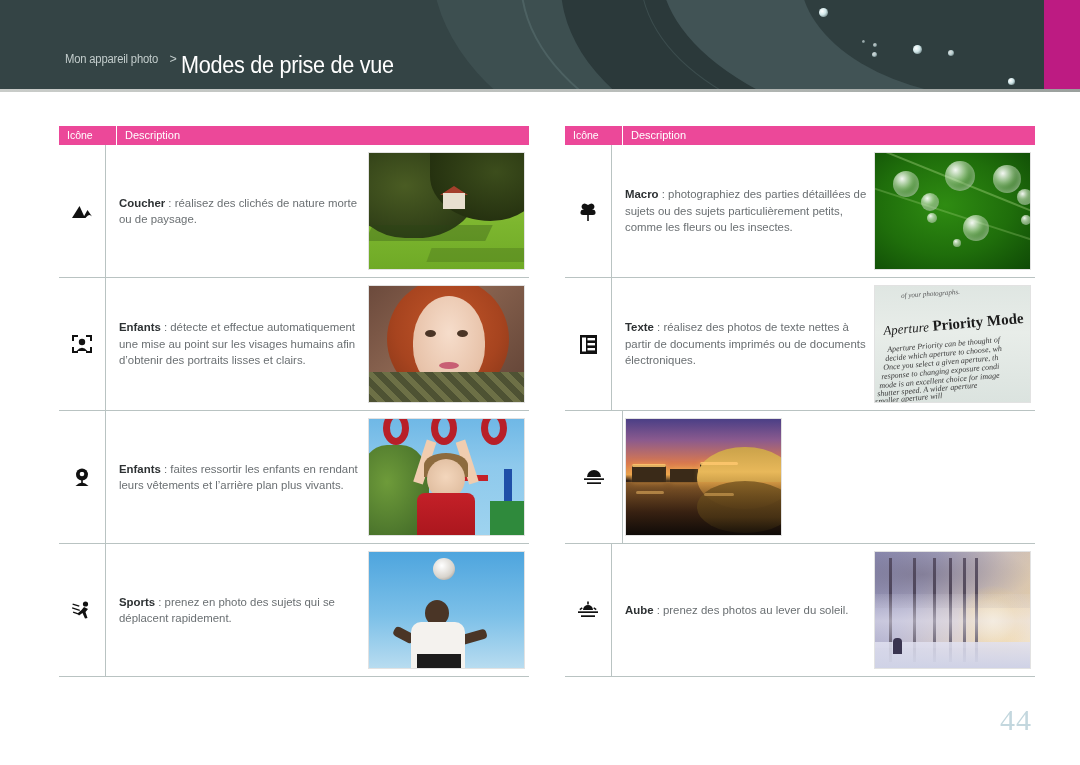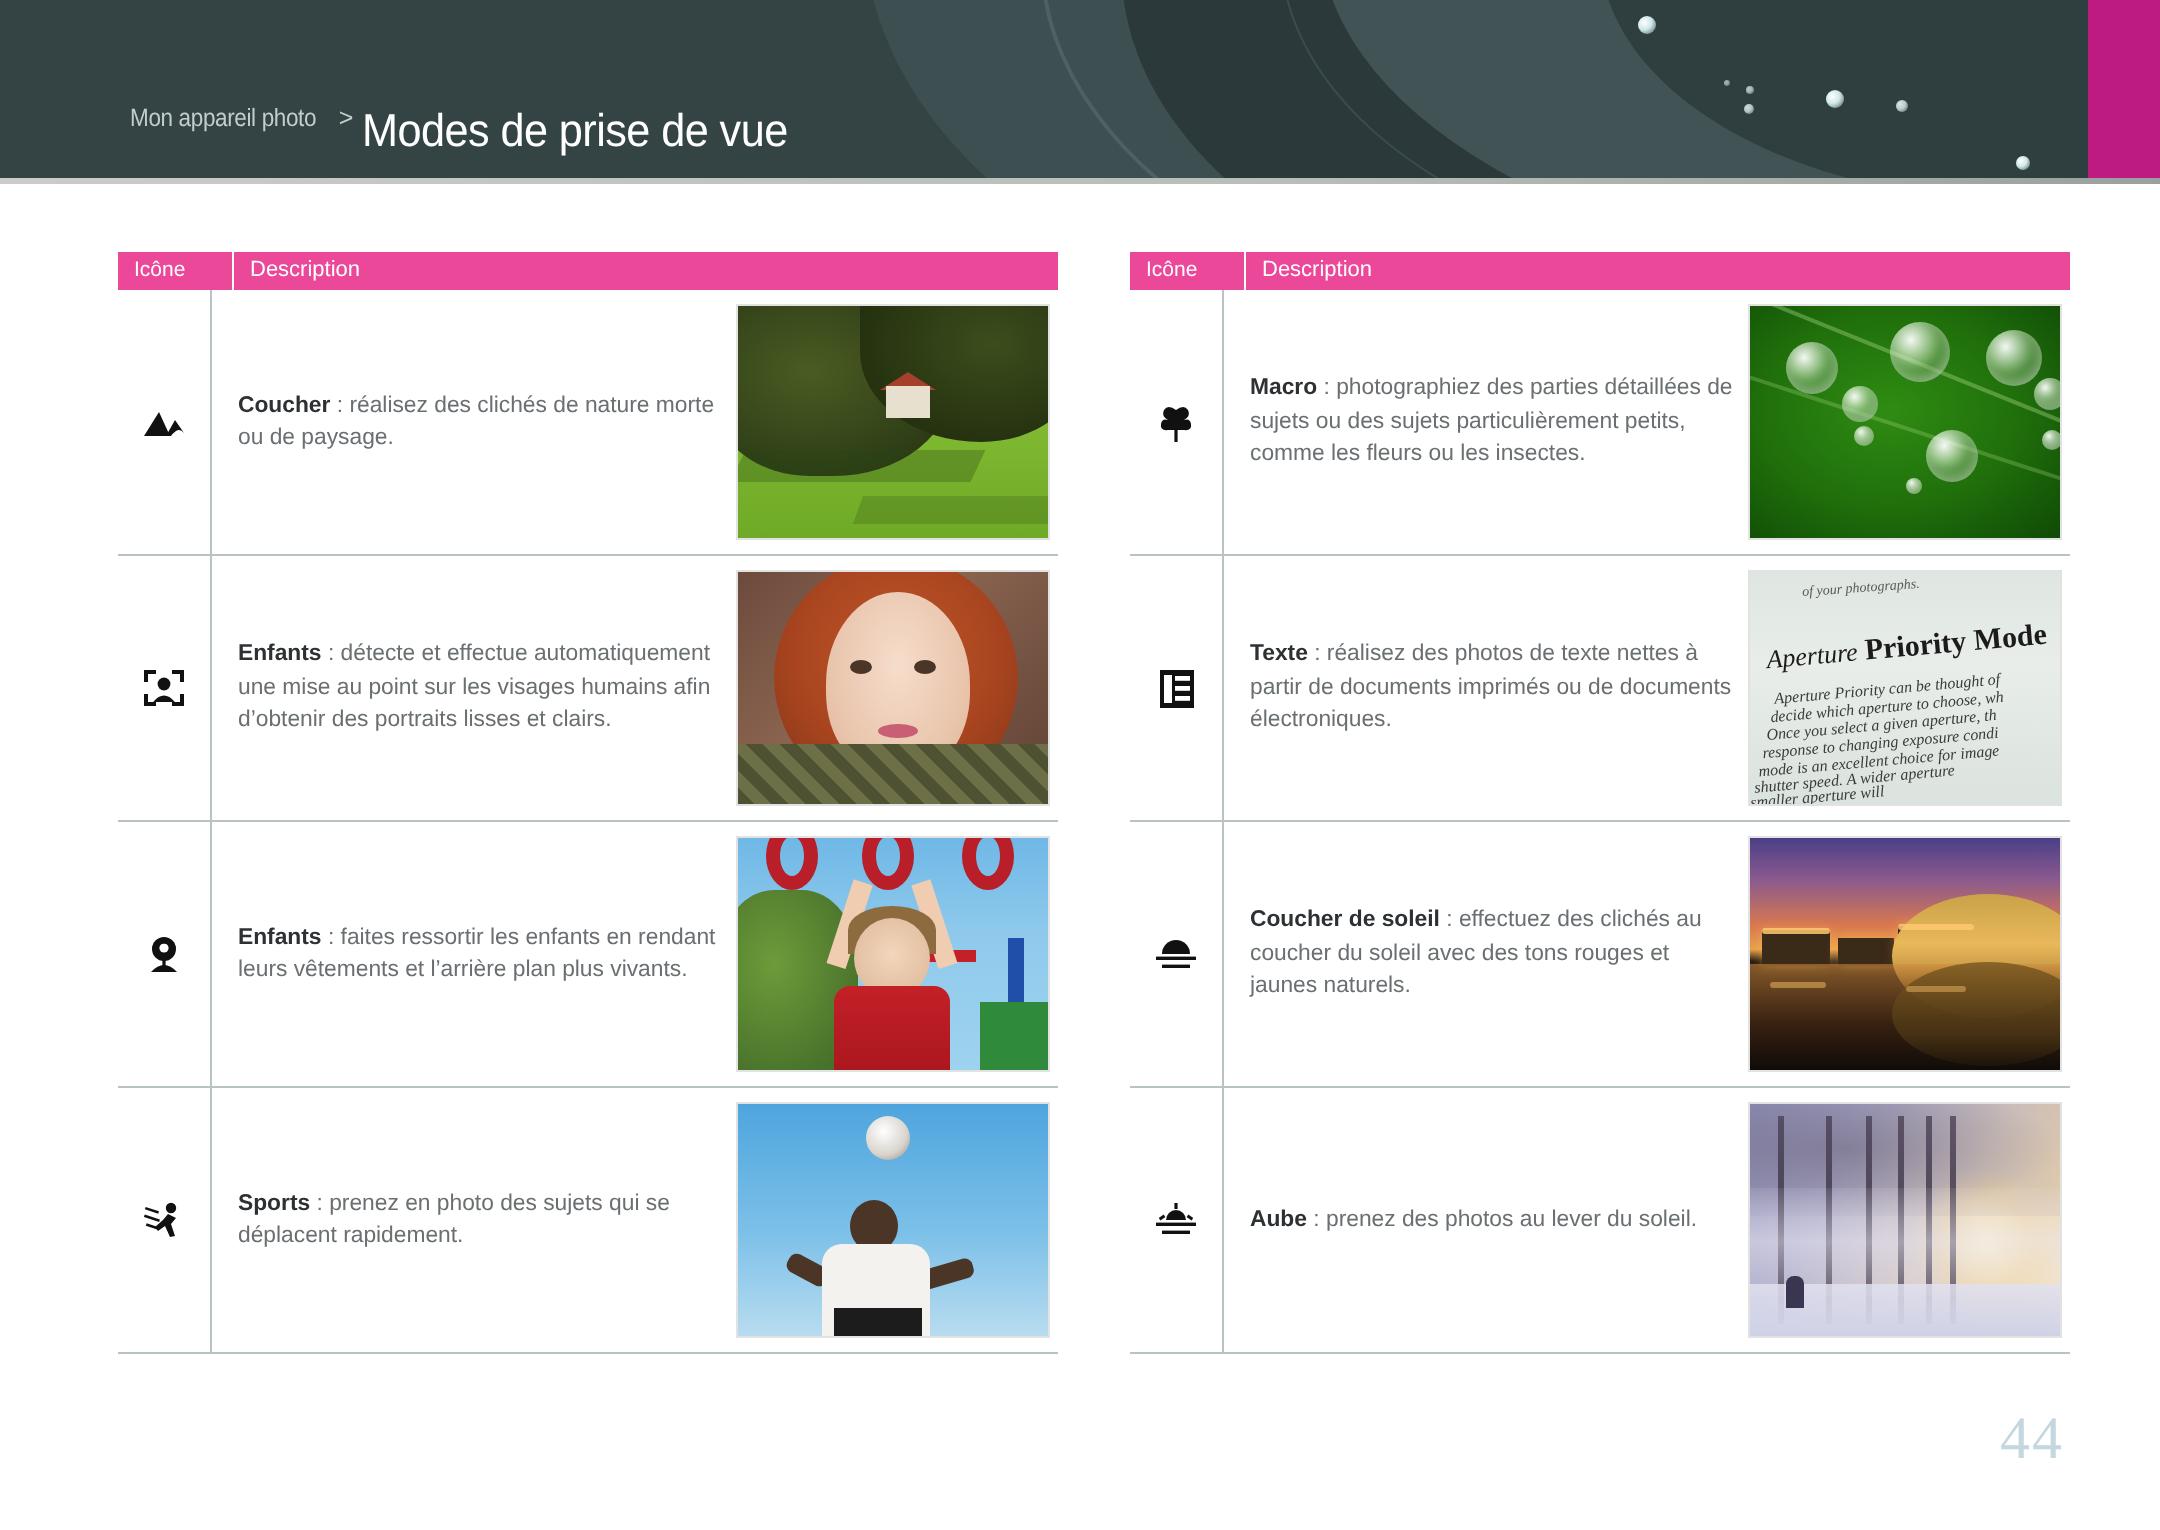--- a/index.html
+++ b/index.html
@@ -669,25 +669,20 @@
     <div class="trow">
       <div class="cell-icon">
         <span>
           <svg class="icon-svg" width="22" height="17" viewBox="0 0 22 17">
             <path d="M4 8 A7 7 0 0 1 18 8 Z" fill="#111"></path>
             <rect x="1" y="9.3" width="20" height="1.7" fill="#111"></rect>
             <rect x="4" y="13.3" width="14" height="1.7" fill="#111"></rect>
           </svg>
         </span>
       </div>
-      <div class="cell-desc">
-        <div class="desc-text">
-          <b>Coucher de soleil</b><span> : </span><span>effectuez des clichés au coucher du soleil avec des tons rouges et jaunes naturels.</span>
-        </div>
-      </div>
       <div class="cell-photo">
         <div class="photo ph-sunset">
           <div class="bldg" style="left:6px;  top:46px; width:34px; height:18px;"></div>
           <div class="bldg" style="left:44px; top:50px; width:28px; height:14px;"></div>
           <div class="bldg" style="left:74px; top:44px; width:38px; height:20px;"></div>
           <div class="dome"></div>
           <div class="water"></div>
           <div class="dome-ref"></div>
           <div class="glow" style="left:6px;  top:45px; width:34px;"></div>
           <div class="glow" style="left:74px; top:43px; width:38px;"></div>

